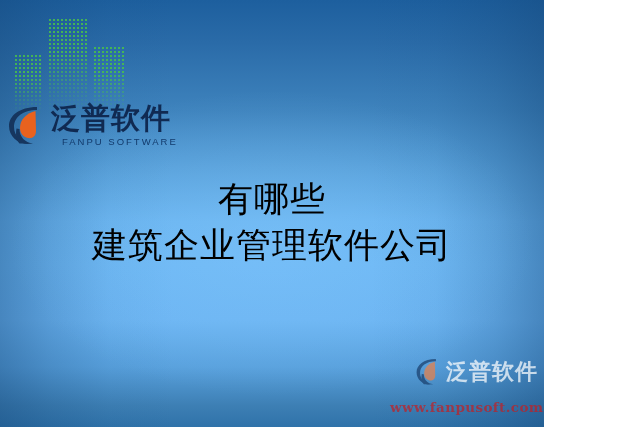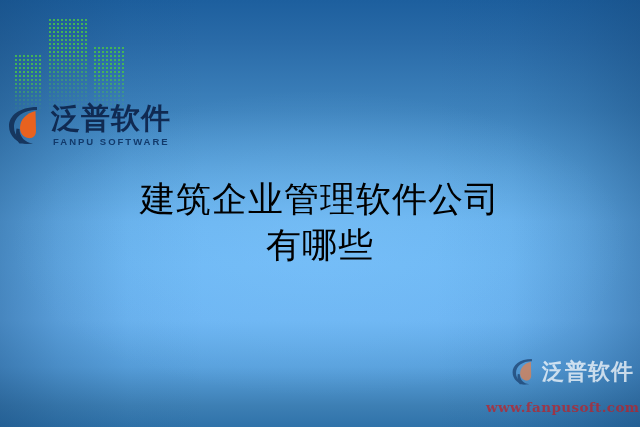--- a/index.html
+++ b/index.html
@@ -6,21 +6,21 @@
     margin: 0;
     padding: 0;
     background: #ffffff;
   }
   body {
     font-family: "Liberation Sans", sans-serif;
   }
 
   .poster {
     position: relative;
-    width: 640px;
+    width: 544px;
     height: 427px;
     overflow: hidden;
     background: #2a6ba8;
   }
 
   
   .bg-vert {
     position: absolute;
     inset: 0;
     background: linear-gradient(to bottom,
@@ -100,25 +100,25 @@
     font-family: "DejaVu Sans", "Liberation Sans", sans-serif;
     font-size: 29px;
     font-weight: 700;
     color: #102a52;
     letter-spacing: 1px;
     white-space: nowrap;
   }
   .logo-en {
     font-family: "Liberation Sans", sans-serif;
     font-size: 9.5px;
-    font-weight: 700;
+    font-weight: 400;
     color: #123a6b;
     letter-spacing: 2.0px;
     margin-top: 4px;
-    margin-left: 2px;
+    margin-left: 11px;
     white-space: nowrap;
   }
 
   
   .headline {
     position: absolute;
     left: 0;
     right: 0;
     top: 176px;
     text-align: center;
@@ -190,22 +190,22 @@
       <path d="M28.5 7 C20 9 13 15 13 24 C13 29 16 33 21 34 C25.5 34.8 29 32 29 27 Z" fill="#e8621f"></path>
       <path d="M12.5 25 C12.5 33 18 38.5 26 39.5 L12.5 39.5 C9 36 8.5 30 9.5 24.5 Z" fill="#16365f"></path>
     </svg>
     <div class="logo-words">
       <div class="logo-cn">泛普软件</div>
       <div class="logo-en">FANPU SOFTWARE</div>
     </div>
   </div>
 
   <div class="headline">
+    <span class="headline-line">有哪些</span>
     <span class="headline-line">建筑企业管理软件公司</span>
-    <span class="headline-line">有哪些</span>
   </div>
 
   <div class="watermark">
     <div class="wm-row">
       <svg class="wm-mark" viewBox="0 0 40 42">
         <path d="M30 3 C12 3 2 12 2 22 C2 32 10 40 22 40 L26 40 C14 39 7 32 7 23 C7 13 16 6 30 6 Z" fill="#1a3f6d"></path>
         <path d="M28.5 7 C20 9 13 15 13 24 C13 29 16 33 21 34 C25.5 34.8 29 32 29 27 Z" fill="#e8814a"></path>
         <path d="M12.5 25 C12.5 33 18 38.5 26 39.5 L12.5 39.5 C9 36 8.5 30 9.5 24.5 Z" fill="#1a3f6d"></path>
       </svg>
       <div class="wm-cn">泛普软件</div>

